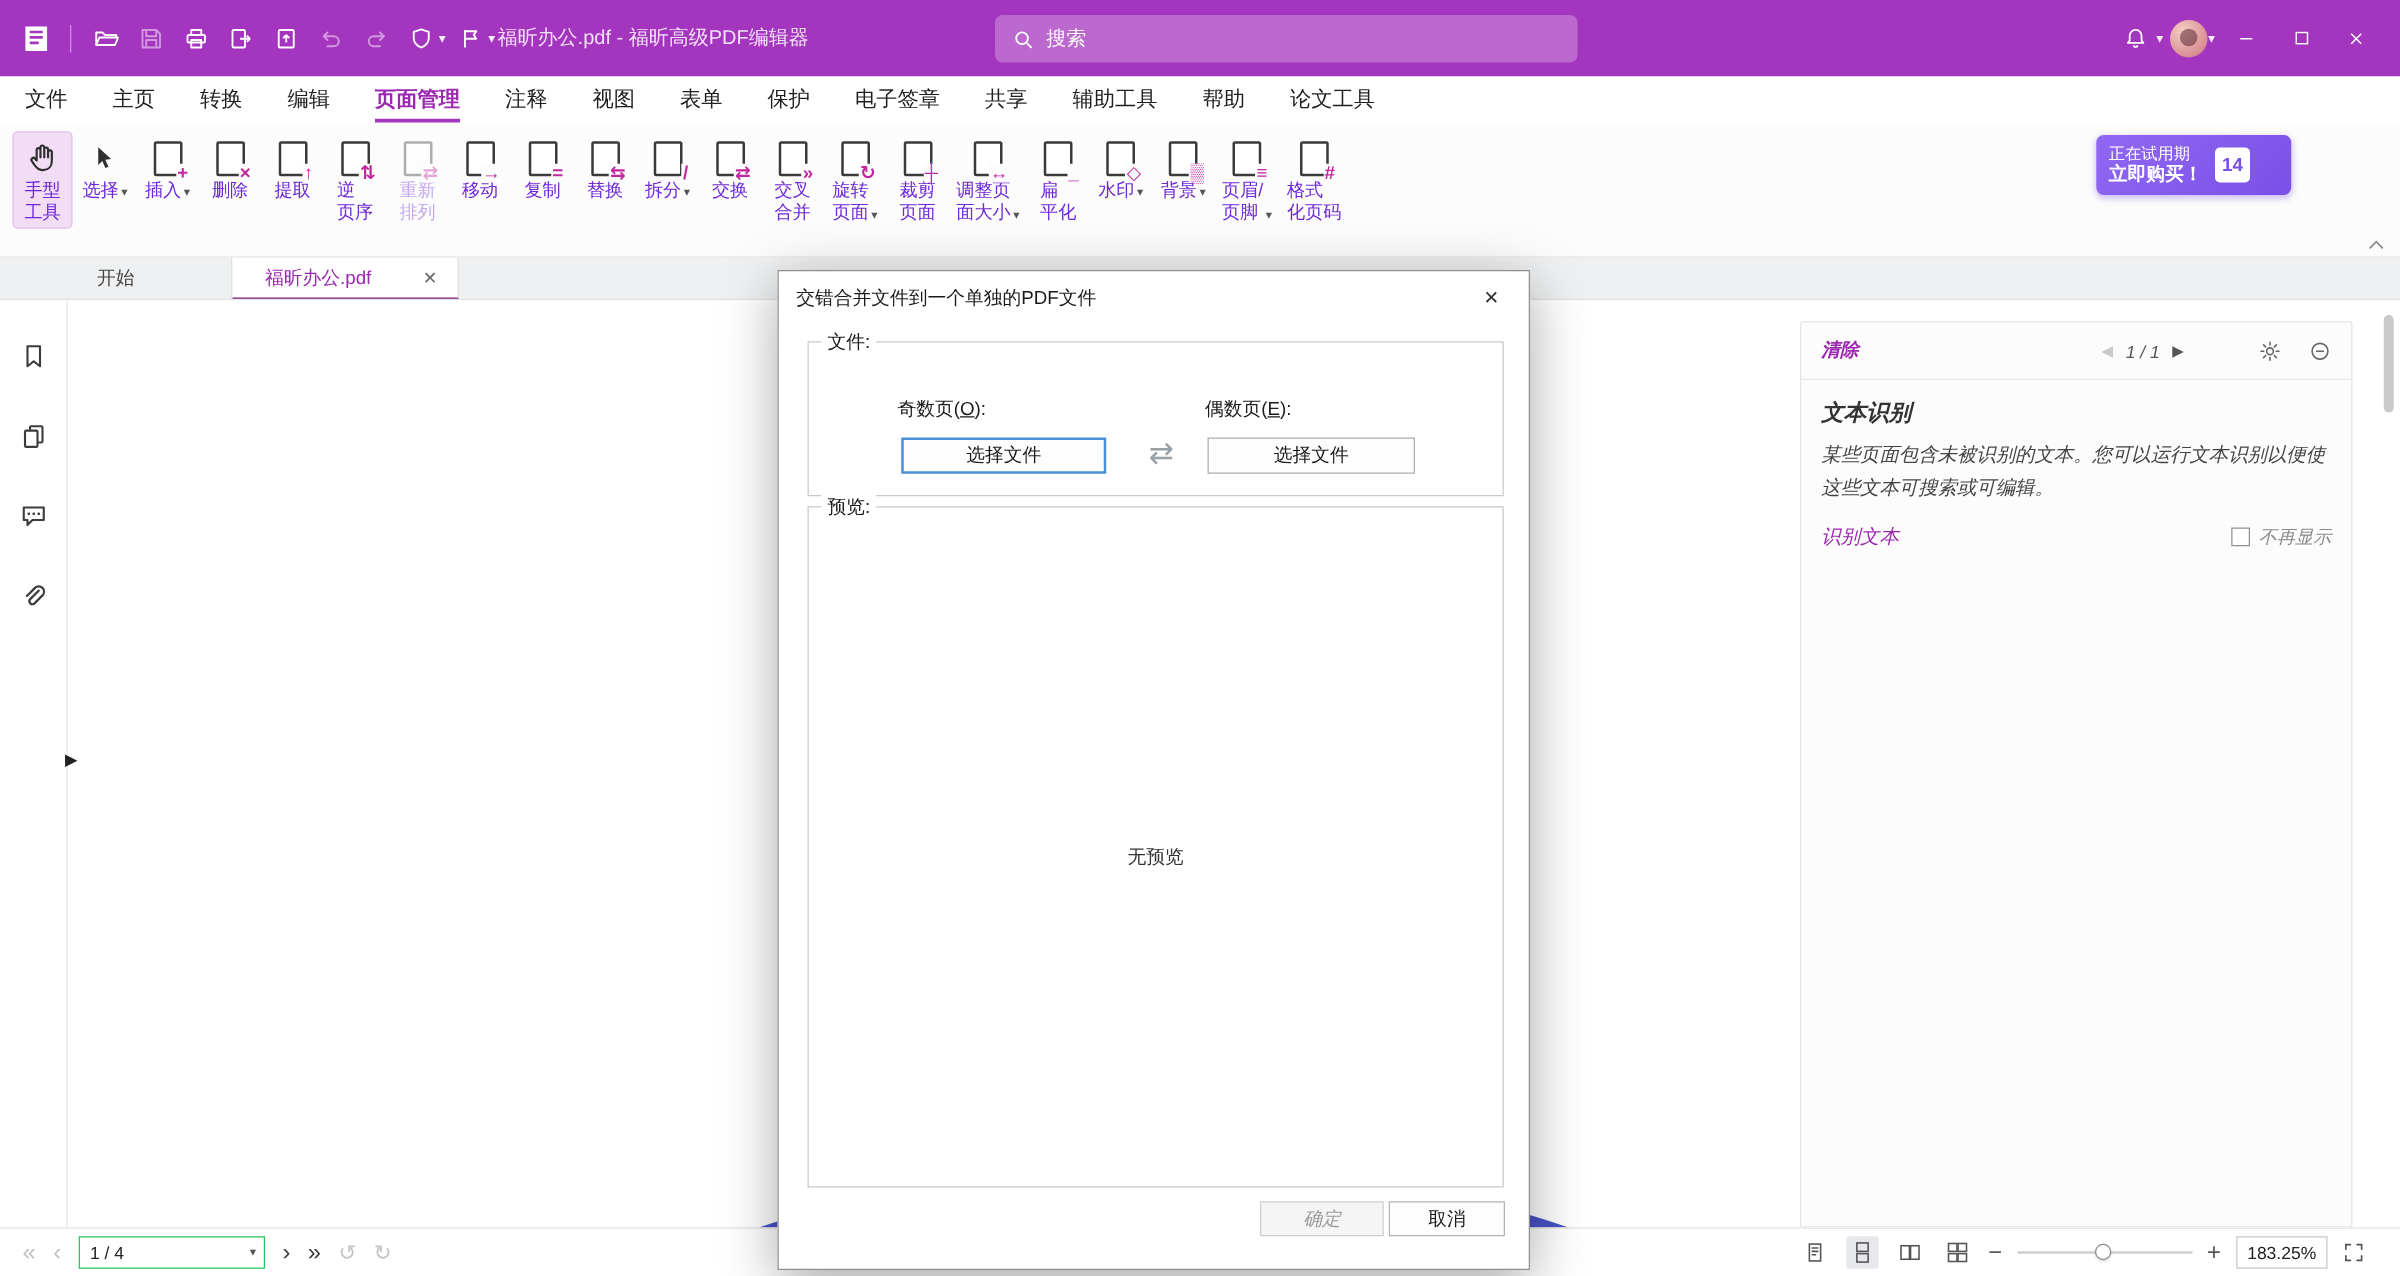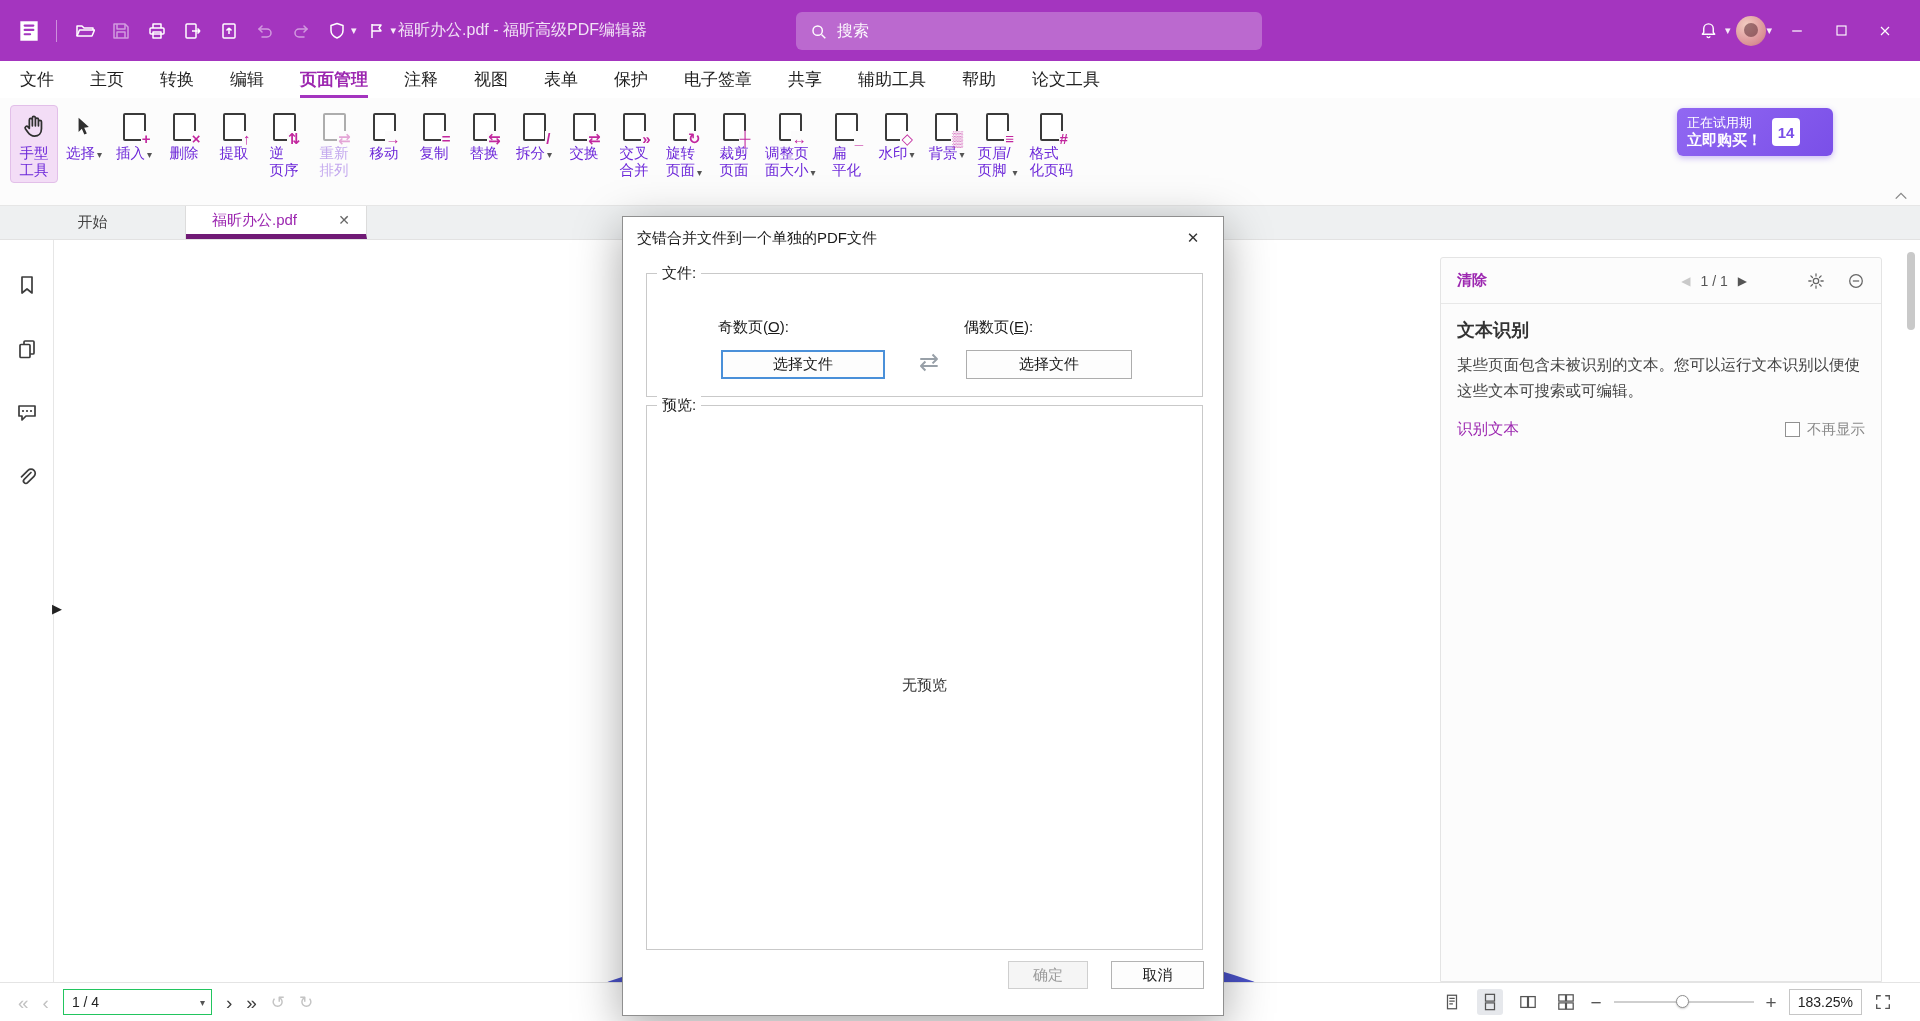--- a/index.html
+++ b/index.html
@@ -44,32 +44,32 @@
   .trial { position:absolute; right:87px; top:10px; min-width:156px; height:48px; background:linear-gradient(135deg,#9168F2,#7A4FE8); border-radius:6px; color:#fff; display:flex; align-items:center; padding:0 10px; gap:10px; cursor:pointer; box-shadow:0 2px 6px rgba(122,79,232,0.4); }
   .trial-text { display:flex; flex-direction:column; line-height:1.25; }
   .trial-l1 { font-size:13px; }
   .trial-l2 { font-size:15px; font-weight:bold; }
   .trial-days { width:28px; height:28px; background:#fff; color:#7A4FE8; border-radius:4px; font-weight:bold; display:flex; align-items:center; justify-content:center; font-size:15px; }
   .ribbon-collapse { position:absolute; right:12px; bottom:4px; color:#888; cursor:pointer; }
 
   
   .tabstrip { position:absolute; top:206px; left:0; right:0; height:34px; background:#eef0f1; display:flex; border-bottom:1px solid #e2e2e2; z-index:27; }
   .tab { width:186px; display:flex; align-items:center; justify-content:center; font-size:15px; color:#444; border-right:1px solid #dcdcdc; cursor:pointer; }
-  .tab.active { background:#fff; color:#9C27B0; width:181px; justify-content:space-between; padding:0 14px 0 26px; border-bottom:5px solid #701a75; }
+  .tab.active { background:#fff; color:#9C27B0; width:181px; justify-content:space-between; padding:0 14px 0 26px; border-bottom:1px solid #701a75; }
   .tab-close { color:#666; font-size:14px; cursor:pointer; padding:0 2px; }
 
   
   .workspace { position:absolute; top:240px; left:0; right:0; bottom:39px; background:#fff; overflow:hidden; }
   .sidebar { position:absolute; left:0; top:0; width:54px; height:100%; background:#fff; border-right:1px solid #e6e6e6; display:flex; flex-direction:column; align-items:center; padding-top:28px; gap:30px; }
   .sb-btn { width:34px; height:34px; display:flex; align-items:center; justify-content:center; cursor:pointer; border-radius:4px; }
   .expander { position:absolute; left:48px; top:355px; width:18px; height:26px; display:flex; align-items:center; justify-content:center; color:#222; font-size:13px; cursor:pointer; }
   .page-ellipse { position:absolute; left:478px; top:694px; width:906px; height:320px; background:#4A52C8; border-radius:50%; }
 
   
-  .right-panel { position:absolute; left:1440px; top:17px; bottom:0; width:442px; background:#fcfcfc; border:1px solid #e4e4e4; border-radius:3px 3px 0 0; z-index:5; }
+  .right-panel { position:absolute; left:1440px; top:17px; bottom:0; width:442px; background:#fcfcfc; border:1px solid #e4e4e4; border-radius:3px 3px 0 0; z-index:5;font-style:italic; }
   .rp-header { height:46px; display:flex; align-items:center; padding:0 16px; border-bottom:1px solid #e8e8e8; }
   .rp-clear { color:#9C27B0; font-size:15px; font-weight:bold; cursor:pointer; }
   .rp-pager { margin-left:auto; display:flex; align-items:center; gap:10px; font-size:14px; color:#555; }
   .rp-arrow { font-size:12px; cursor:pointer; }
   .rp-arrow.disabled { color:#c9c9c9; cursor:default; }
   .rp-tools { display:flex; align-items:center; gap:22px; margin-left:60px; }
   .rp-body { padding:14px 16px; }
   .rp-title { font-size:18px; color:#333; font-weight:bold; margin-bottom:10px; }
   .rp-text { font-size:15.5px; color:#444; line-height:1.65; }
   .rp-actions { display:flex; align-items:center; margin-top:16px; }
@@ -90,21 +90,21 @@
   .group-files { left:23px; top:56px; width:557px; height:124px; }
   .group-preview { left:23px; top:188px; width:557px; height:545px; }
   .group-legend { position:absolute; top:-10px; left:10px; background:#fff; padding:0 5px; font-size:15px; color:#1a1a1a; }
   .dlg-label { position:absolute; font-size:15px; color:#1a1a1a; }
   .ak { text-decoration:underline; }
   .file-btn { position:absolute; width:164px; height:29px; background:#fdfdfd; border:1px solid #adadad; font-size:15px; color:#1a1a1a; cursor:pointer; font-family:inherit; }
   .file-btn.focused { border:2px solid #4a90d9; }
   .swap-glyph { position:absolute; left:272px; top:74px; font-size:24px; color:#98a0a8; }
   .no-preview { position:absolute; left:0; width:100%; top:270px; text-align:center; font-size:15px; color:#333; }
   .win-btn2 { position:absolute; height:28px; background:#fdfdfd; border:1px solid #b3b3b3; font-size:15px; color:#1a1a1a; cursor:pointer; font-family:inherit; }
-  .btn-ok { left:385px; top:744px; width:80px; }
+  .btn-ok { left:385px; top:744px; width:99px;font-style:italic; }
   .btn-ok.disabled { color:#9b9b9b; background:#f5f5f5; border-color:#cfcfcf; cursor:default; }
   .btn-cancel { left:488px; top:744px; width:93px; }
 
   
   .statusbar { position:absolute; left:0; right:0; bottom:0; height:39px; background:#fff; border-top:1px solid #e4e4e4; display:flex; align-items:center; z-index:20; }
   .sb-left { display:flex; align-items:center; gap:14px; padding-left:18px; }
   .nav-gl { font-size:19px; color:#3f3f3f; cursor:pointer; line-height:1; }
   .nav-gl.disabled { color:#c2c2c2; cursor:default; }
   .page-box { width:149px; height:26px; border:1px solid #22c55e; background:#fff; display:flex; align-items:center; padding:0 8px; font-size:14px; color:#222; position:relative; cursor:text; }
   .page-box .pb-caret { position:absolute; right:6px; font-size:10px; color:#555; cursor:pointer; }

